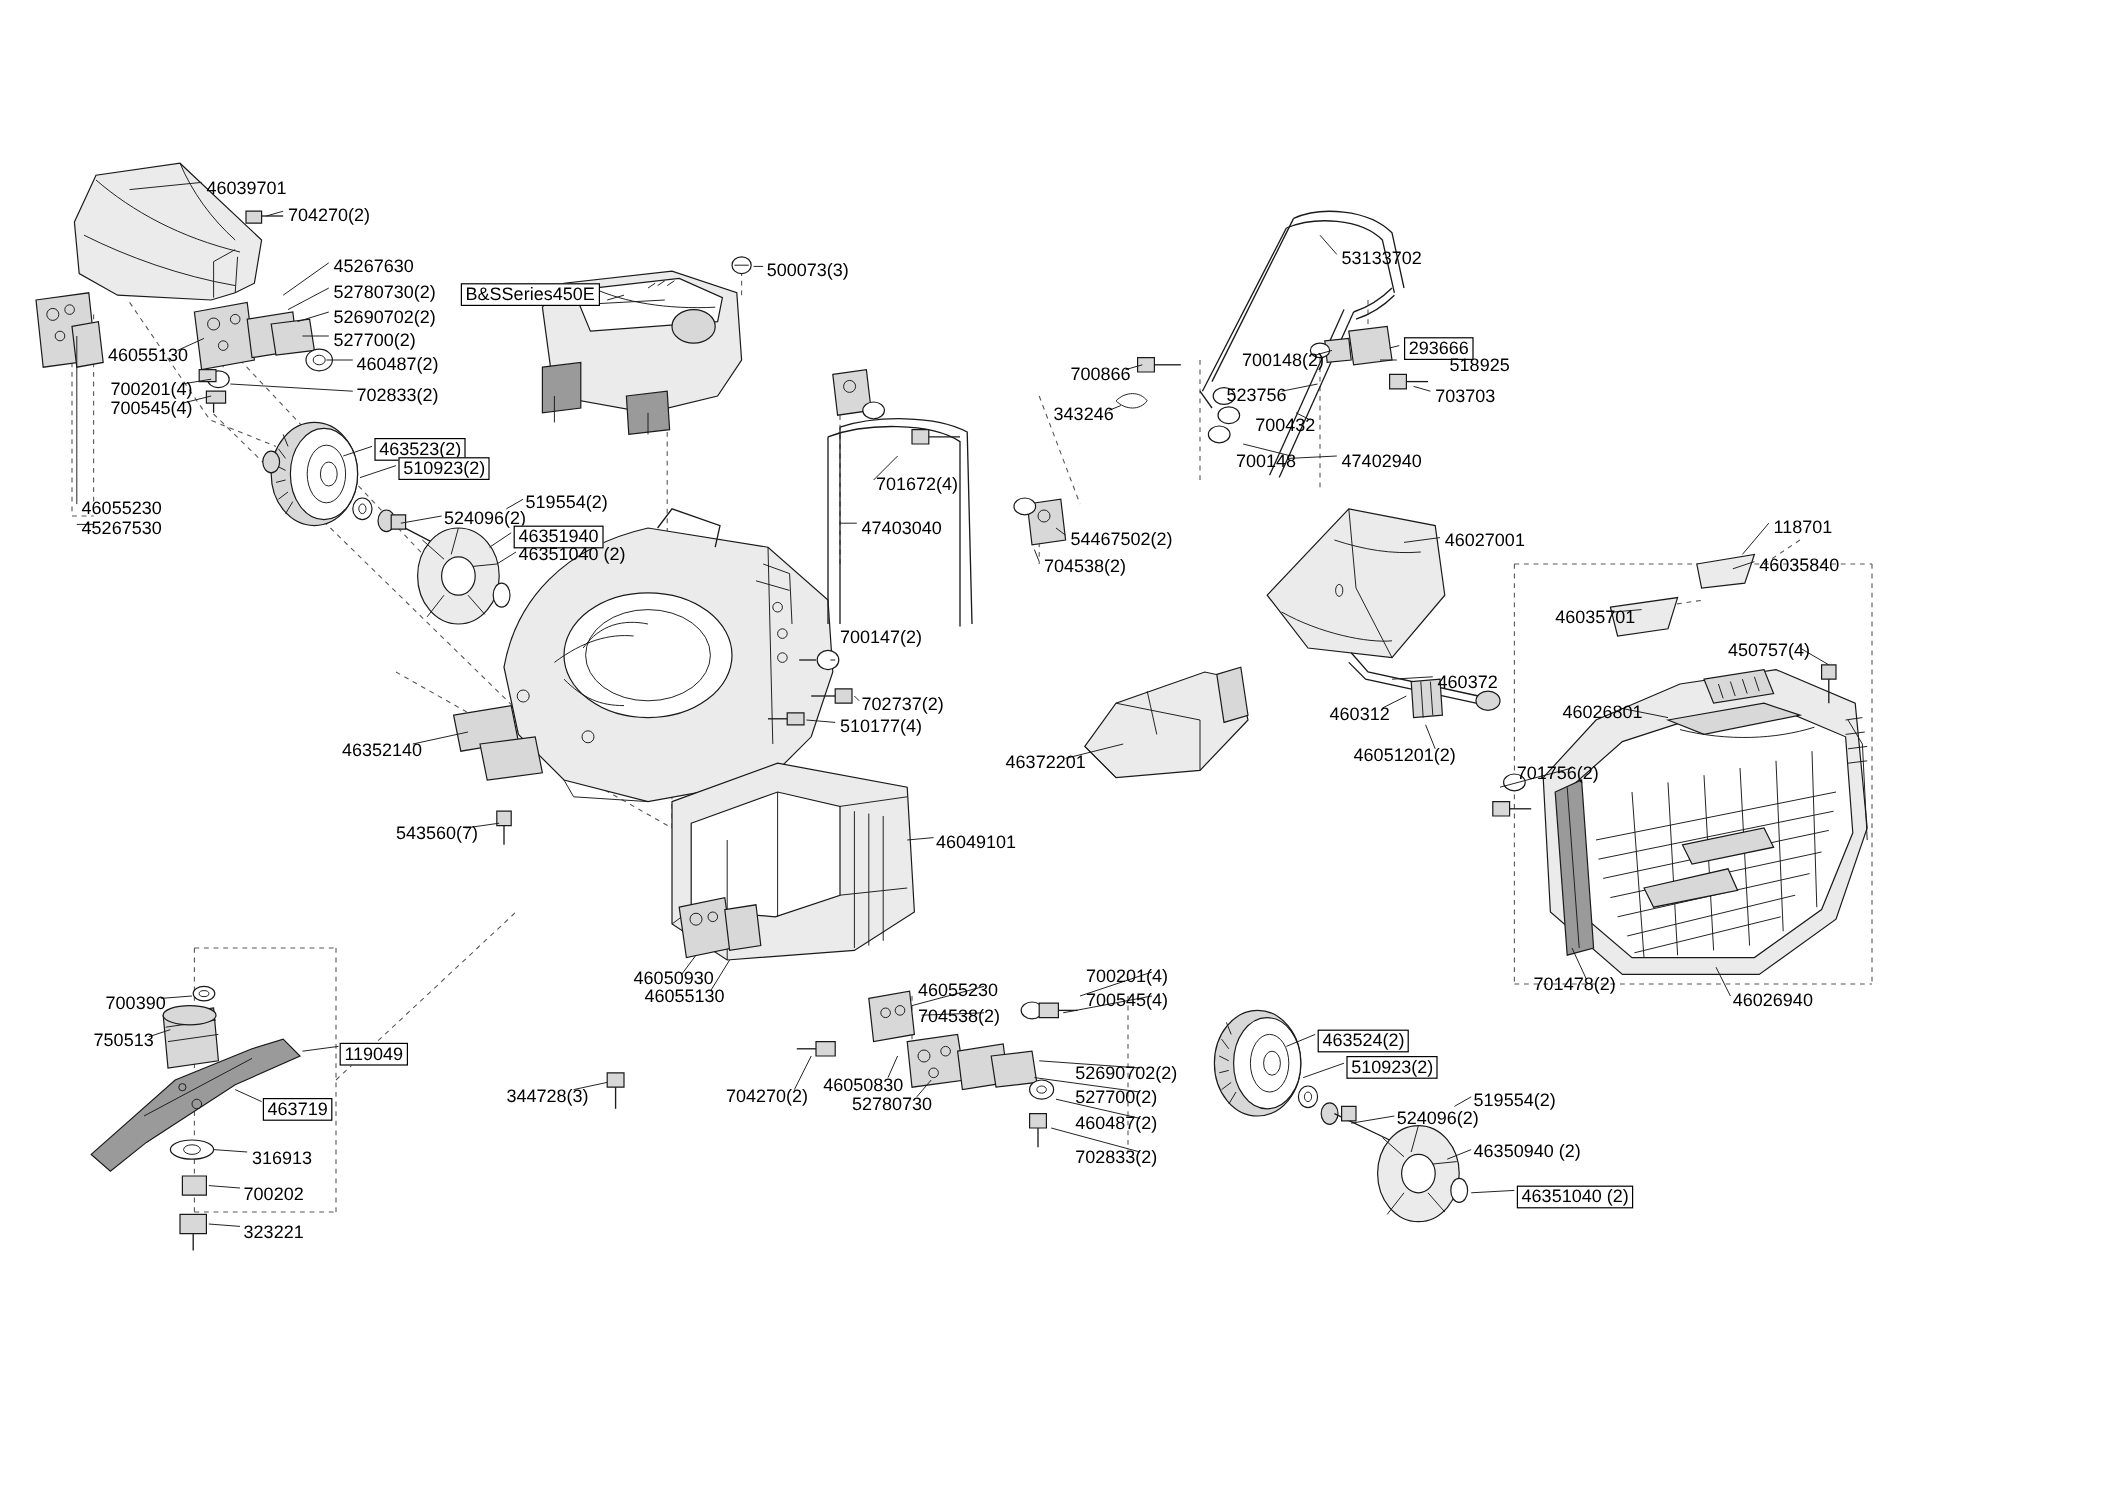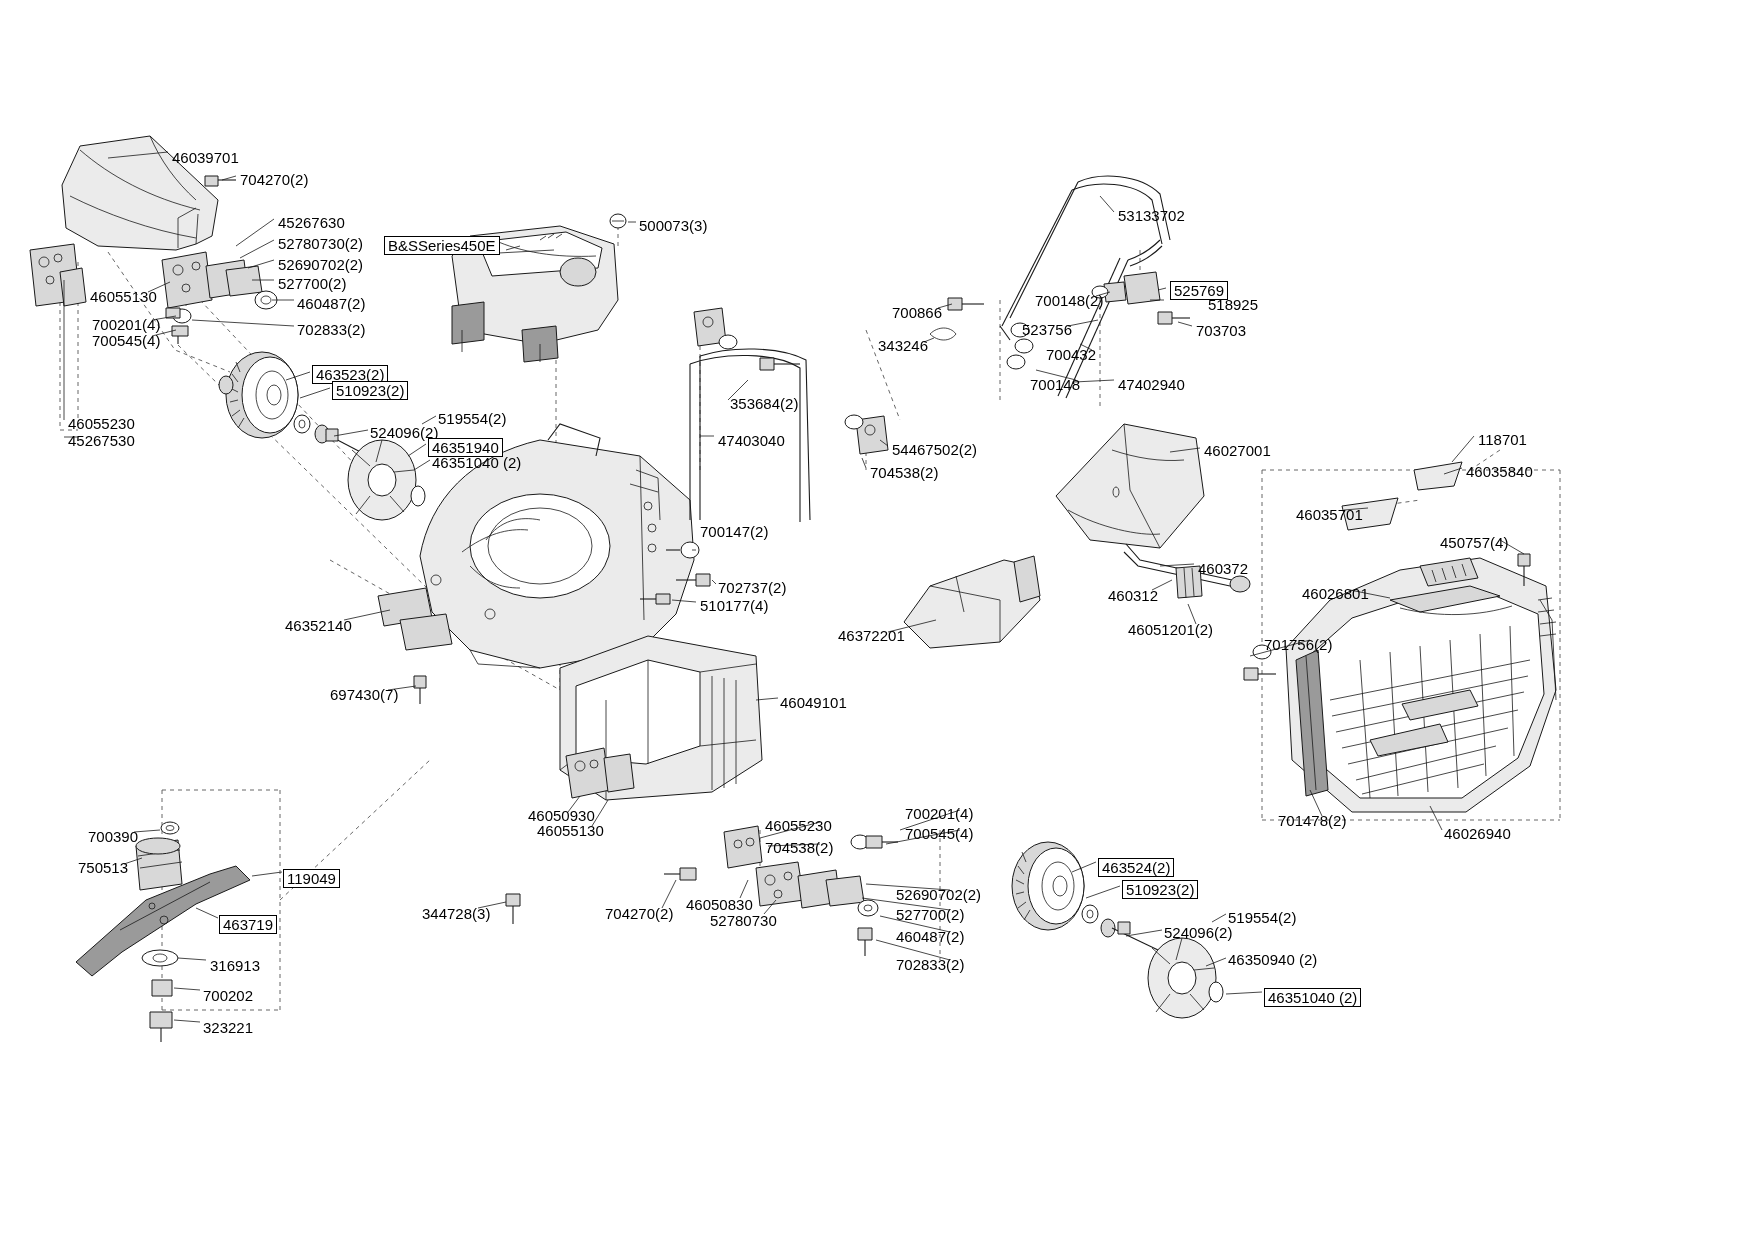--- a/index.html
+++ b/index.html
@@ -500,21 +500,21 @@
       <div class="lbl boxed" style="left: 332px; top: 381px;">510923(2)</div>
       <div class="lbl" style="left: 438px; top: 411px;">519554(2)</div>
       <div class="lbl" style="left: 370px; top: 425px;">524096(2)</div>
       <div class="lbl boxed" style="left: 428px; top: 438px;">46351940</div>
       <div class="lbl" style="left: 432px; top: 455px;">46351040 (2)</div>
       <div class="lbl" style="left: 639px; top: 218px;">500073(3)</div>
       <div class="lbl" style="left: 700px; top: 524px;">700147(2)</div>
       <div class="lbl" style="left: 718px; top: 580px;">702737(2)</div>
       <div class="lbl" style="left: 700px; top: 598px;">510177(4)</div>
       <div class="lbl" style="left: 285px; top: 618px;">46352140</div>
-      <div class="lbl" style="left: 330px; top: 687px;">697430(7)</div>
+      <div class="lbl" style="left: 330px; top: 687px;">543560(7)</div>
       <div class="lbl" style="left: 780px; top: 695px;">46049101</div>
       <div class="lbl" style="left: 528px; top: 808px; text-align: center;">46050930</div>
       <div class="lbl" style="left: 537px; top: 823px;">46055130</div>
       <div class="lbl" style="left: 422px; top: 906px;">344728(3)</div>
       <div class="lbl" style="left: 605px; top: 906px;">704270(2)</div>
       <div class="lbl" style="left: 686px; top: 897px;">46050830</div>
       <div class="lbl" style="left: 710px; top: 913px;">52780730</div>
       <div class="lbl" style="left: 765px; top: 818px;">46055230</div>
       <div class="lbl" style="left: 765px; top: 840px;">704538(2)</div>
       <div class="lbl" style="left: 905px; top: 806px;">700201(4)</div>
@@ -529,30 +529,30 @@
       <div class="lbl" style="left: 1164px; top: 925px;">524096(2)</div>
       <div class="lbl" style="left: 1228px; top: 952px;">46350940 (2)</div>
       <div class="lbl boxed" style="left: 1264px; top: 988px;">46351040 (2)</div>
       <div class="lbl" style="left: 88px; top: 829px;">700390</div>
       <div class="lbl" style="left: 78px; top: 860px;">750513</div>
       <div class="lbl boxed" style="left: 283px; top: 869px;">119049</div>
       <div class="lbl boxed" style="left: 219px; top: 915px;">463719</div>
       <div class="lbl" style="left: 210px; top: 958px;">316913</div>
       <div class="lbl" style="left: 203px; top: 988px;">700202</div>
       <div class="lbl" style="left: 203px; top: 1020px;">323221</div>
-      <div class="lbl" style="left: 730px; top: 396px;">353684(2)</div>
+      <div class="lbl" style="left: 730px; top: 396px;">701672(4)</div>
       <div class="lbl" style="left: 718px; top: 433px;">47403040</div>
       <div class="lbl" style="left: 892px; top: 442px;">54467502(2)</div>
       <div class="lbl" style="left: 870px; top: 465px;">704538(2)</div>
       <div class="lbl" style="left: 838px; top: 628px;">46372201</div>
       <div class="lbl" style="left: 892px; top: 305px;">700866</div>
       <div class="lbl" style="left: 878px; top: 338px;">343246</div>
       <div class="lbl" style="left: 1118px; top: 208px;">53133702</div>
       <div class="lbl" style="left: 1035px; top: 293px;">700148(2)</div>
-      <div class="lbl boxed" style="left: 1170px; top: 281px;">525769</div>
+      <div class="lbl boxed" style="left: 1170px; top: 281px;">293666</div>
       <div class="lbl" style="left: 1168px; top: 297px; margin-left: 40px;">518925</div>
       <div class="lbl" style="left: 1022px; top: 322px;">523756</div>
       <div class="lbl" style="left: 1046px; top: 347px;">700432</div>
       <div class="lbl" style="left: 1196px; top: 323px;">703703</div>
       <div class="lbl" style="left: 1030px; top: 377px;">700148</div>
       <div class="lbl" style="left: 1118px; top: 377px;">47402940</div>
       <div class="lbl" style="left: 1204px; top: 443px;">46027001</div>
       <div class="lbl" style="left: 1198px; top: 561px;">460372</div>
       <div class="lbl" style="left: 1108px; top: 588px;">460312</div>
       <div class="lbl" style="left: 1128px; top: 622px;">46051201(2)</div>

